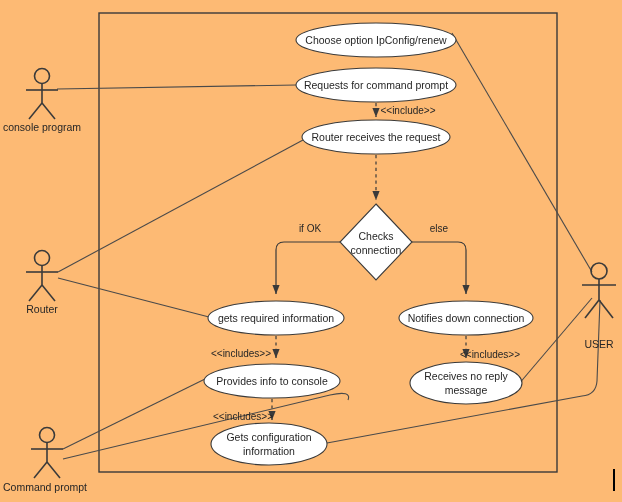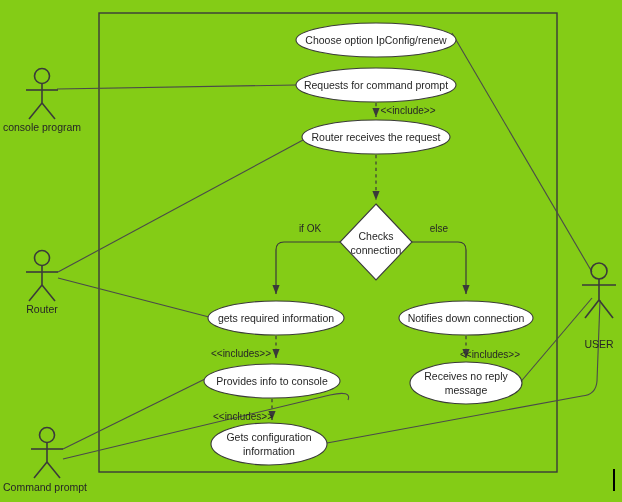--- a/index.html
+++ b/index.html
@@ -4,21 +4,21 @@
 <style>
   html, body {
     margin: 0;
     padding: 0;
     background: #ffffff;
   }
   #canvas {
     position: relative;
     width: 622px;
     height: 502px;
-    background: #84cc16;
+    background: #fdba74;
     overflow: hidden;
     font-family: "Liberation Sans", sans-serif;
   }
   svg#diagram {
     position: absolute;
     left: 0;
     top: 0;
     width: 622px;
     height: 502px;
   }

